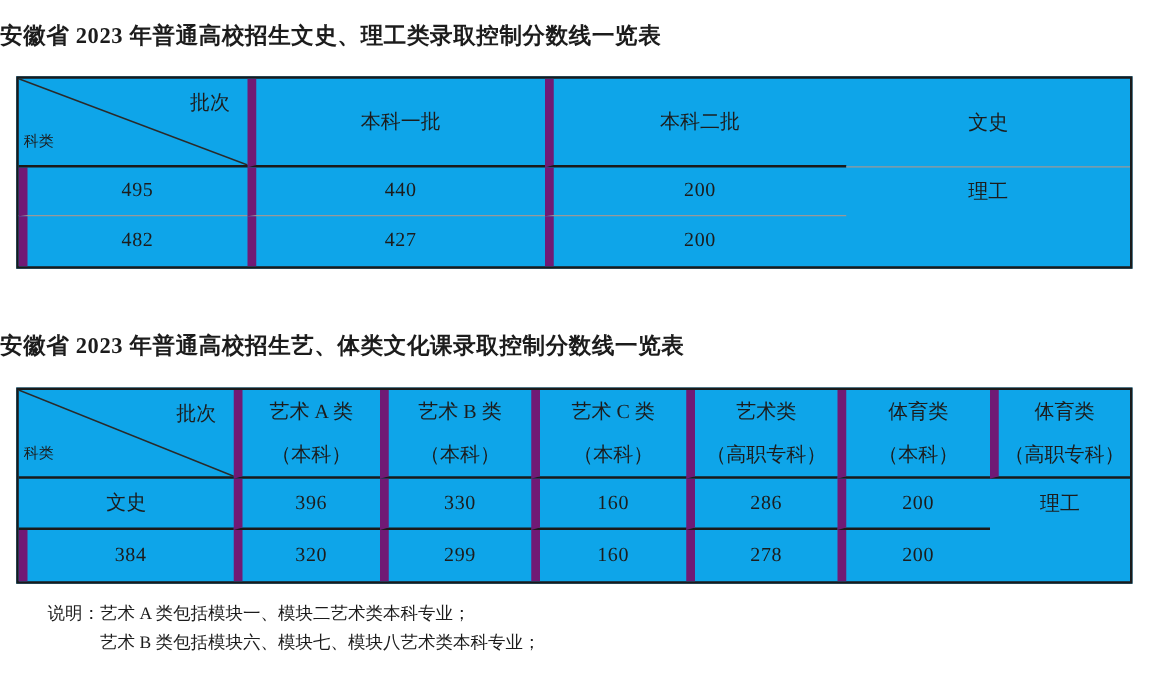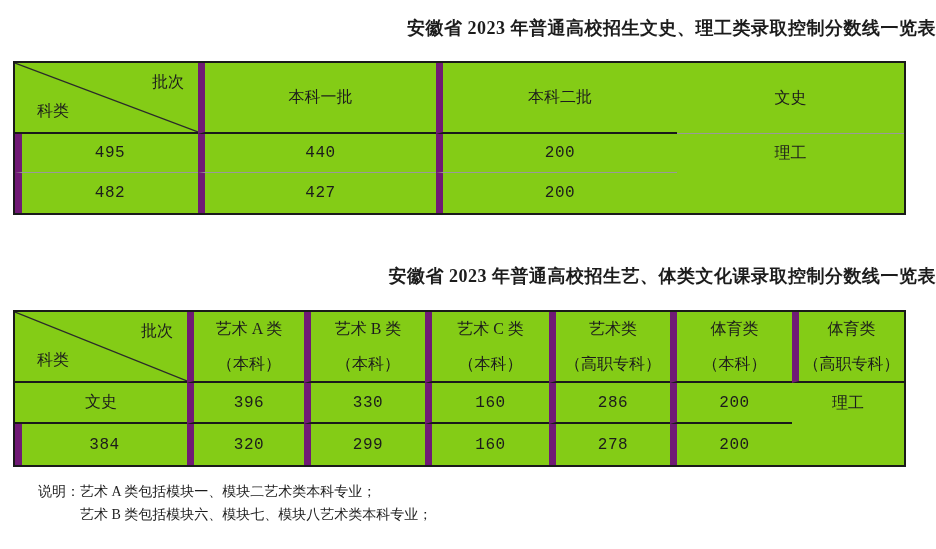--- a/index.html
+++ b/index.html
@@ -4,33 +4,33 @@
 <style>
   * { margin: 0; padding: 0; box-sizing: border-box; }
   html, body {
     width: 936px; height: 549px;
     background: #ffffff;
     color: #1c1c1c;
     font-family: "Liberation Serif", "DejaVu Serif", serif;
     overflow: hidden;
   }
   .doc-title {
-    text-align: right;
+    text-align: left;
     font-weight: bold;
     font-size: 18px;
     line-height: 24px;
     letter-spacing: 0.5px;
   }
   .title-1 { margin-top: 16px; }
-  .title-2 { margin-top: 49px; padding-left: 23px; }
+  .title-2 { margin-top: 49px; }
   .score-table {
     margin-left: 13px;
     border: 2px solid #1a1a1a;
     display: grid;
-    background: #84cc16;
+    background: #0ea5e9;
   }
   .table-1 {
     margin-top: 21px;
     width: 893px;
     grid-template-columns: 183px 238px 241px 227px;
     grid-template-rows: 71px 39px 40px;
   }
   .table-2 {
     margin-top: 22px;
     width: 893px;
@@ -63,31 +63,31 @@
     width: 100%;
     height: 100%;
   }
   .corner-top-right {
     position: absolute;
     top: 9px; right: 14px;
     font-size: 16px;
   }
   .corner-bottom-left {
     position: absolute;
-    bottom: 10px; left: 22px;
-    font-size: 16px;
+    bottom: 10px; left: 4px;
+    font-size: 12px;
   }
   .notes {
     display: flex;
     margin: 13px 0 0 38px;
     font-size: 14px;
     line-height: 23px;
   }
   .notes-label { white-space: nowrap; }
-  .num { letter-spacing: 0.5px; font-family: Liberation Mono, monospace; }
+  .num { letter-spacing: 0.5px; }
 </style>
 </head>
 <body>
 
 <div class="doc-title title-1">安徽省 2023 年普通高校招生文史、理工类录取控制分数线一览表</div>
 
 <div class="score-table table-1">
 
   <div class="cell corner-cell hdr-row first-col">
     <svg viewBox="0 0 100 100" preserveAspectRatio="none">

